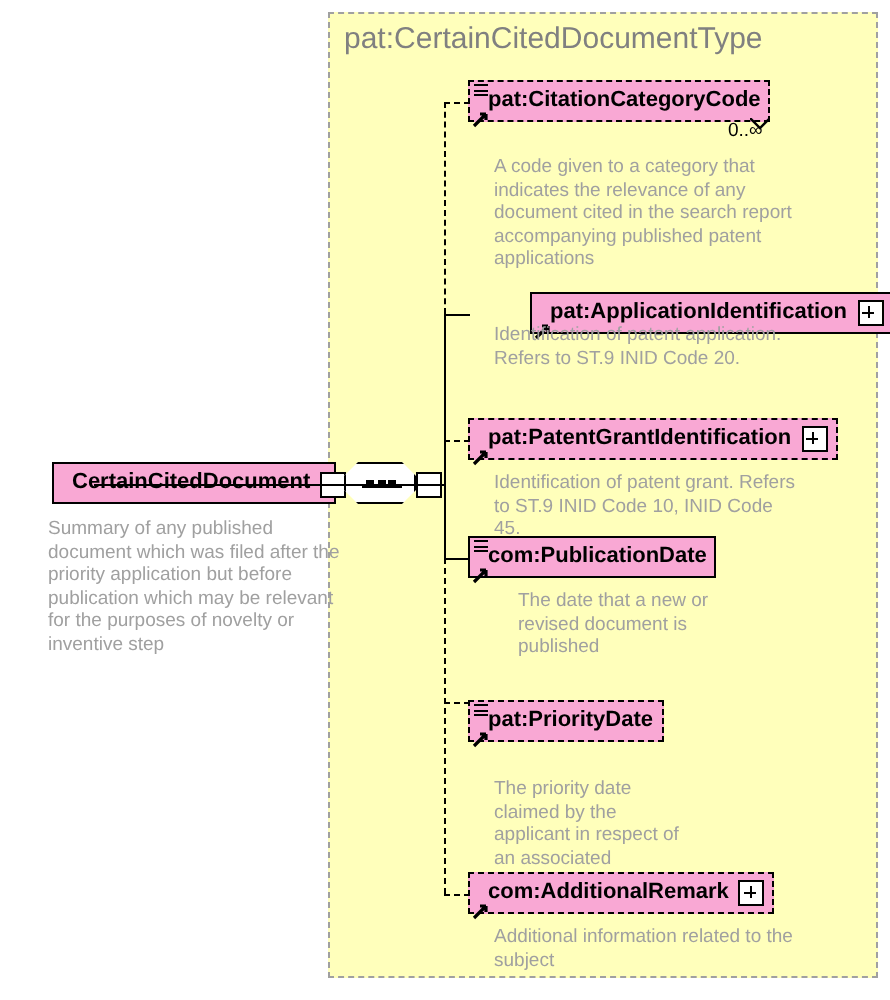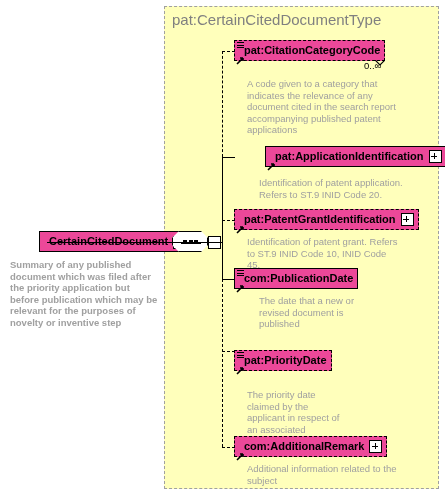--- a/index.html
+++ b/index.html
@@ -31,29 +31,29 @@
     left: 172px;
     top: 11px;
     font-size: 15px;
     color: #808080;
     white-space: nowrap;
   }
 
   
   #root-wrap {
     position: absolute;
-    left: 19px;
+    left: 6px;
     top: 231px;
     padding-left: 20px;
   }
   .node-box {
     position: relative;
     display: inline-flex;
     align-items: center;
-    background: #ec4899;
+    background: #f9a8d4;
     box-sizing: border-box;
     height: 21px;
     padding: 0 4px 0 9px;
     white-space: nowrap;
   }
   .node-box.solid { border: 1.5px solid #000000; }
   .node-box.dashed { border: 1.5px dashed #000000; }
   .node-box .label {
     font-size: 11px;
     font-weight: bold;
@@ -215,21 +215,21 @@
 <div id="type-title">pat:CertainCitedDocumentType</div>
 
 <div id="root-wrap">
   <span class="shadow-host">
     <span class="node-box solid" style="padding-right:12px;">
       <span class="label">CertainCitedDocument</span>
       <span class="expander edge"></span>
     </span>
   </span>
 </div>
-<div class="annot" style="left:10px; top:259px; width:150px;font-weight:bold;">Summary of any published document which was filed after the priority application but before publication which may be relevant for the purposes of novelty or inventive step</div>
+<div class="annot" style="left:24px; top:259px; width:150px;">Summary of any published document which was filed after the priority application but before publication which may be relevant for the purposes of novelty or inventive step</div>
 
 <div class="line hline-solid" style="left:152px; top:241.5px; width:20px;"></div>
 
 <div id="seq-node">
   <span class="shadow-host" style="position:absolute; left:0; top:0;">
     <span id="seq-oct"></span>
   </span>
   <span class="seq-dot" style="left:11px;"></span>
   <span class="seq-dot" style="left:16.5px;"></span>
   <span class="seq-dot" style="left:22px;"></span>
@@ -277,21 +277,21 @@
       <span class="arrow-glyph">
         <svg width="8" height="8" viewBox="0 0 8 8">
             <path d="M1 7 L7 1 M7 1 L4 1 M7 1 L7 4" stroke="#000" stroke-width="1.6" fill="none"></path>
           </svg>
       </span>
       <span class="label">pat:ApplicationIdentification</span>
       <span class="expander plus"></span>
     </span>
   </span>
 </div>
-<div class="annot" style="left:247px; top:177px; width:155px;margin-left:12px;">Identification of patent application. Refers to ST.9 INID Code 20.</div>
+<div class="annot" style="left:247px; top:162px; width:155px;">Identification of patent application. Refers to ST.9 INID Code 20.</div>
 
 <div class="line hline-dash" style="left:221.5px; top:219.5px; width:13px;"></div>
 <div style="position:absolute; left:234px; top:209px;">
   <span class="shadow-host">
     <span class="node-box dashed">
       <span class="arrow-glyph">
         <svg width="8" height="8" viewBox="0 0 8 8">
             <path d="M1 7 L7 1 M7 1 L4 1 M7 1 L7 4" stroke="#000" stroke-width="1.6" fill="none"></path>
           </svg>
       </span>

